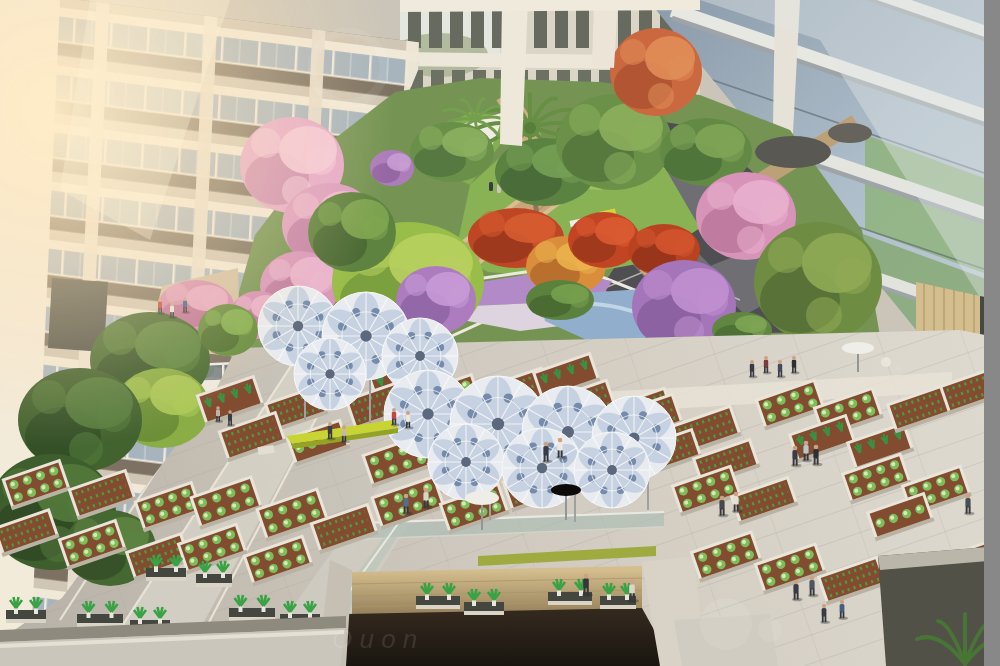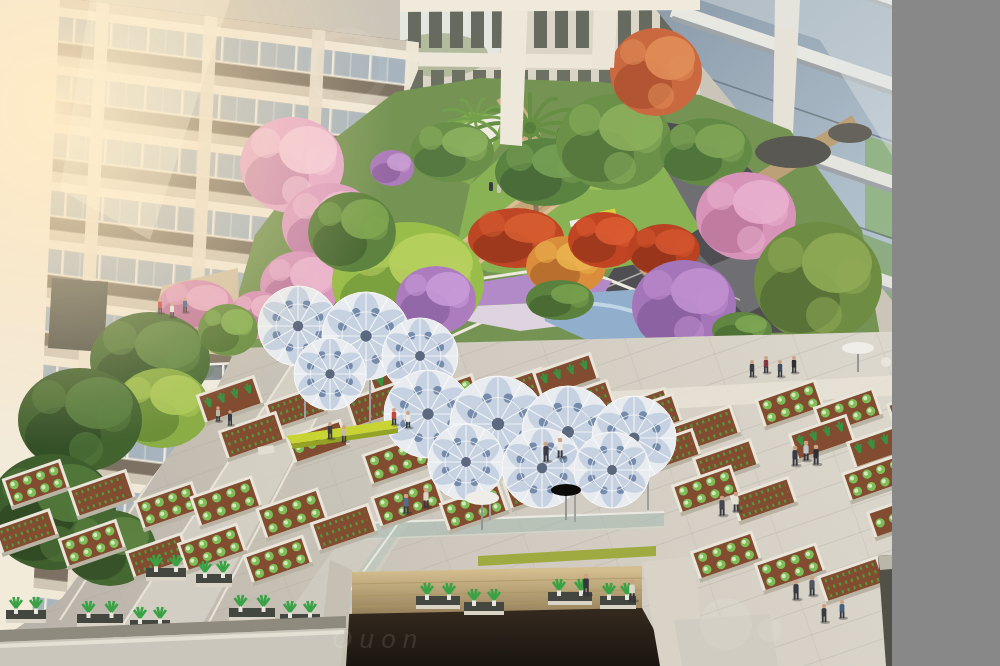--- a/index.html
+++ b/index.html
@@ -1,12 +1,12 @@
 <!DOCTYPE html>
-<html><head><meta charset="utf-8"><style>html,body{margin:0;padding:0;background:#888;}*{font-family:"Liberation Sans", sans-serif;}.wrap{width:892px;height:666px;overflow:hidden;position:relative;}</style></head><body>
+<html><head><meta charset="utf-8"><style>html,body{margin:0;padding:0;background:#888;}*{font-family:"Liberation Sans", sans-serif;}.wrap{width:984px;height:666px;overflow:hidden;position:relative;}</style></head><body>
 <div class="wrap">
 <svg width="1000" height="666" viewBox="0 0 1000 666" xmlns="http://www.w3.org/2000/svg">
 <defs>
 <linearGradient id="paveG" x1="0" y1="666" x2="1000" y2="330" gradientUnits="userSpaceOnUse">
 <stop offset="0" stop-color="#b3afa6"></stop>
           <stop offset="0.45" stop-color="#ccc8bf"></stop>
           <stop offset="1" stop-color="#dedbd2"></stop>
 </linearGradient>
 <linearGradient id="glassR" x1="640" y1="0" x2="1000" y2="420" gradientUnits="userSpaceOnUse">
 <stop offset="0" stop-color="#8597a9"></stop>

